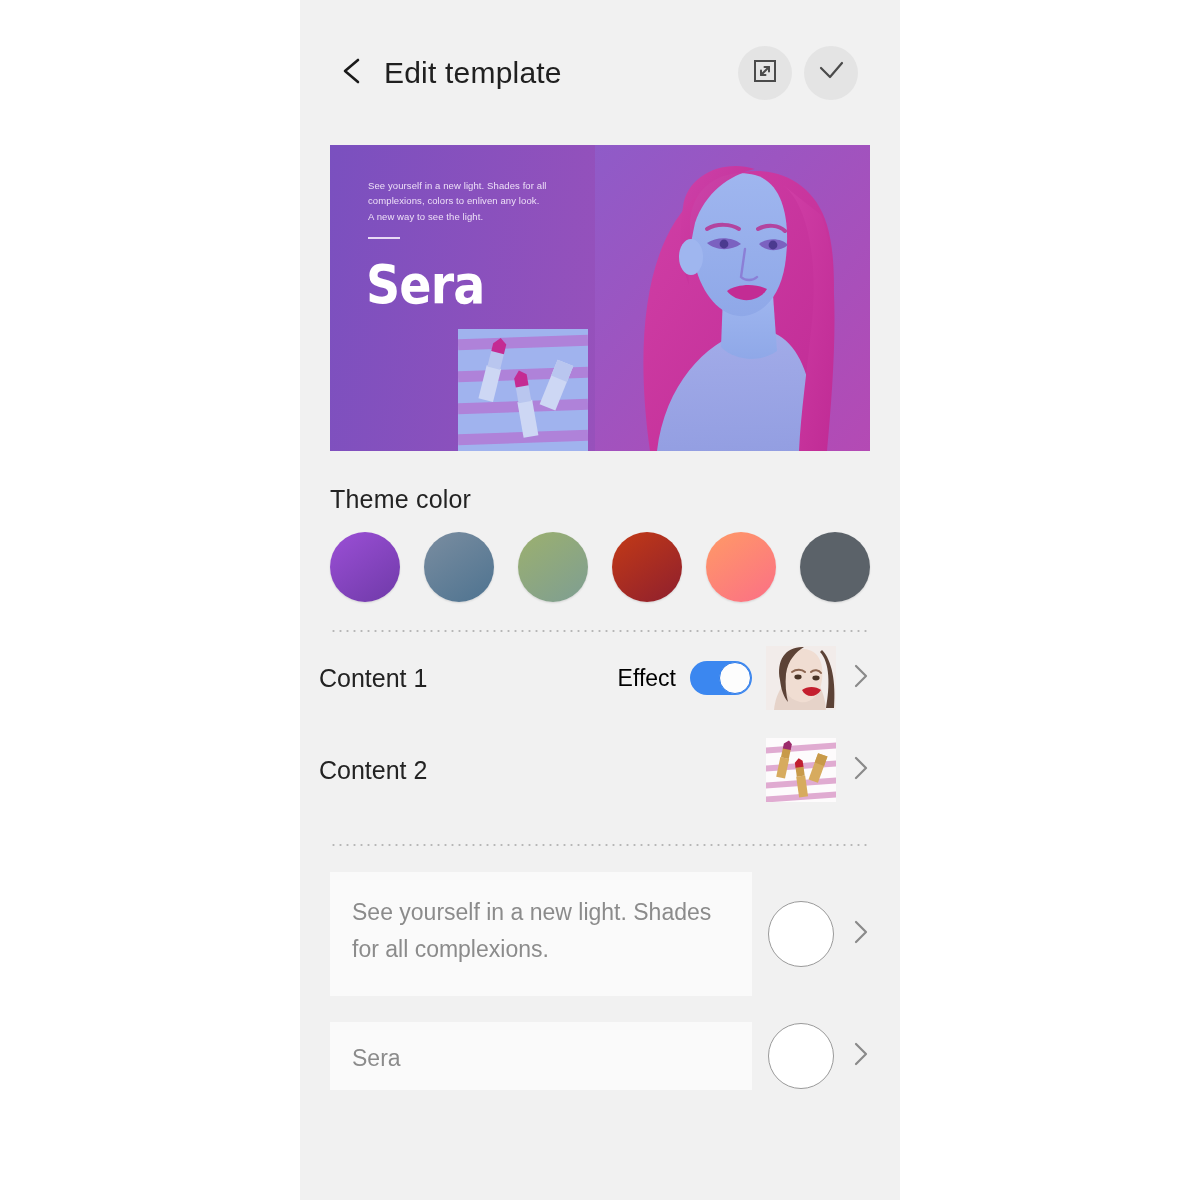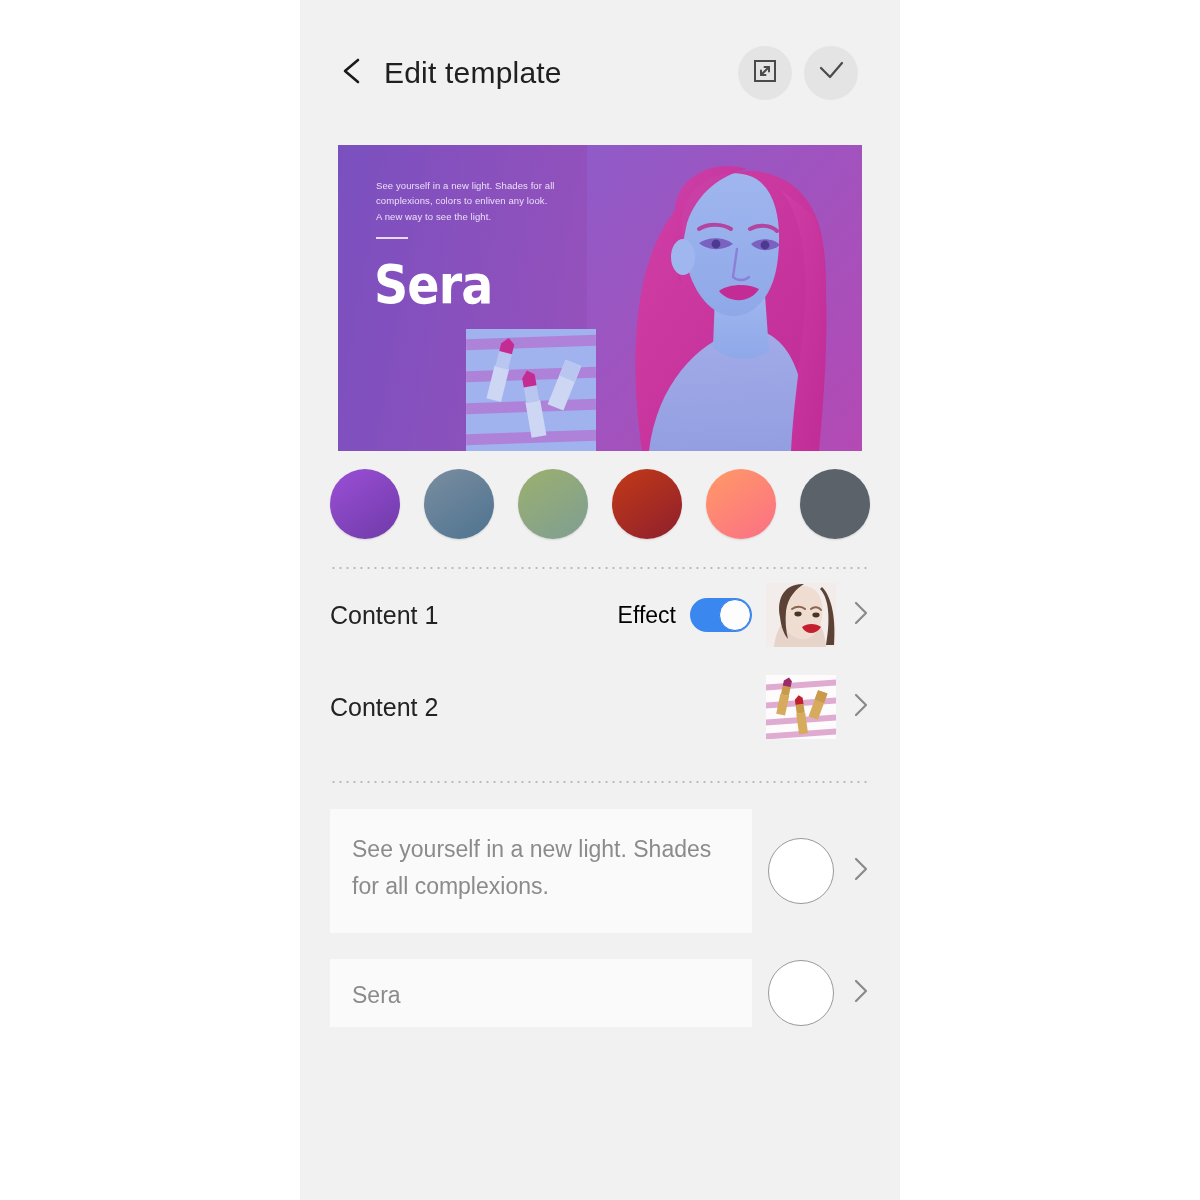--- a/index.html
+++ b/index.html
@@ -59,21 +59,21 @@
     border-radius: 50%;
     background: #e4e4e4;
     display: flex;
     align-items: center;
     justify-content: center;
     cursor: pointer;
   }
 
   
   .banner-wrap {
-    margin: 0 38px;
+    margin: 0 30px;
     height: 306px;
     position: relative;
     overflow: hidden;
     background: linear-gradient(100deg, #7a50bf 0%, #8455c4 30%, #9a5ac4 60%, #b152b8 100%);
   }
   .banner-portrait {
     position: absolute;
     right: 0;
     top: 0;
     width: 275px;
@@ -147,21 +147,21 @@
     height: 2px;
     background-image: radial-gradient(circle, #b7b7b7 1px, transparent 1.2px);
     background-size: 7px 2px;
     background-repeat: repeat-x;
   }
 
   
   .content-row {
     display: flex;
     align-items: center;
-    padding: 0 28px 0 30px;
+    padding: 0 28px 0 19px;
     height: 92px;
   }
   .row-label {
     font-size: 25px;
     color: #232323;
   }
   .row-right {
     margin-left: auto;
     display: flex;
     align-items: center;
@@ -358,20 +358,21 @@
         </g>
 
         <g transform="rotate(22 98 56)">
           <rect x="90" y="32" width="17" height="48" fill="#cdd7f4"></rect>
           <rect x="90" y="32" width="17" height="17" fill="#b9c6ef"></rect>
         </g>
       </svg>
     </div>
   </div>
 
+  <div class="section-label">Theme color</div>
   <div class="swatch-row">
     <div class="swatch" style="background: linear-gradient(145deg, rgb(155, 79, 214), rgb(111, 58, 168));"></div>
     <div class="swatch" style="background: linear-gradient(145deg, rgb(122, 141, 160), rgb(78, 115, 144));"></div>
     <div class="swatch" style="background: linear-gradient(145deg, rgb(156, 176, 110), rgb(126, 158, 147));"></div>
     <div class="swatch" style="background: linear-gradient(145deg, rgb(195, 58, 22), rgb(142, 31, 46));"></div>
     <div class="swatch" style="background: linear-gradient(145deg, rgb(255, 154, 102), rgb(251, 111, 134));"></div>
     <div class="swatch" style="background: linear-gradient(145deg, rgb(91, 98, 105), rgb(91, 98, 105));"></div>
   </div>
 
   <div class="divider"></div>

